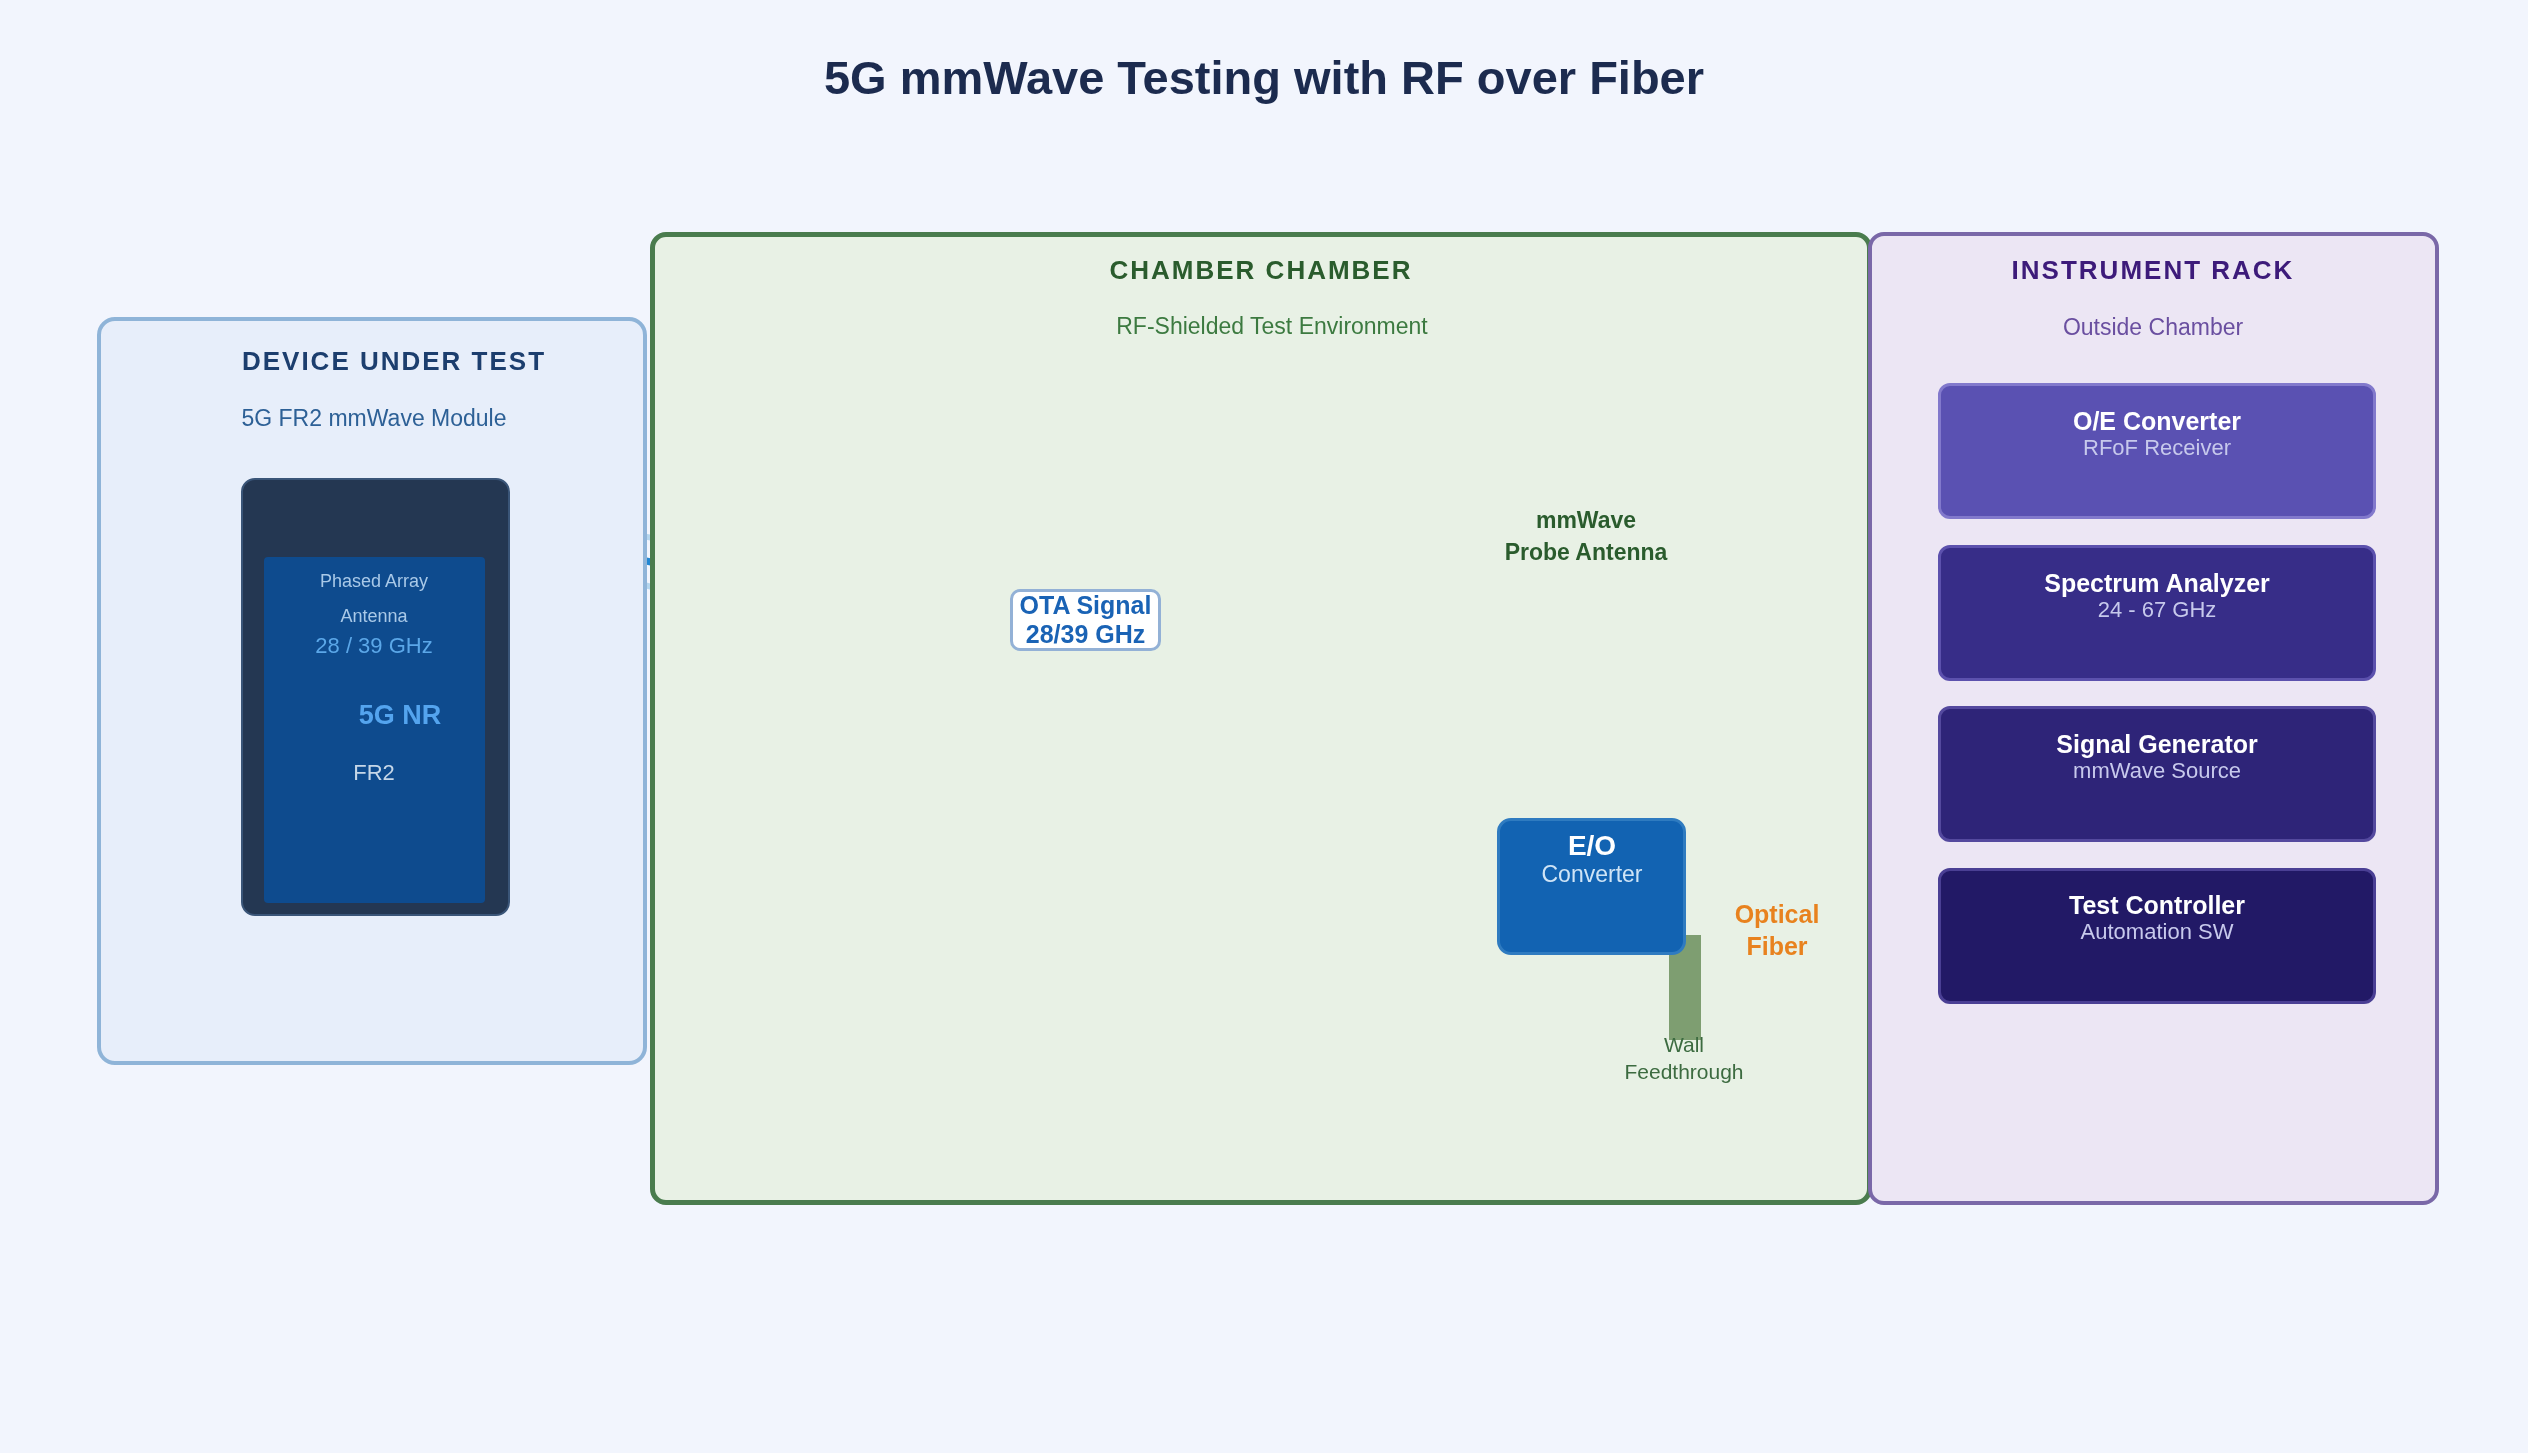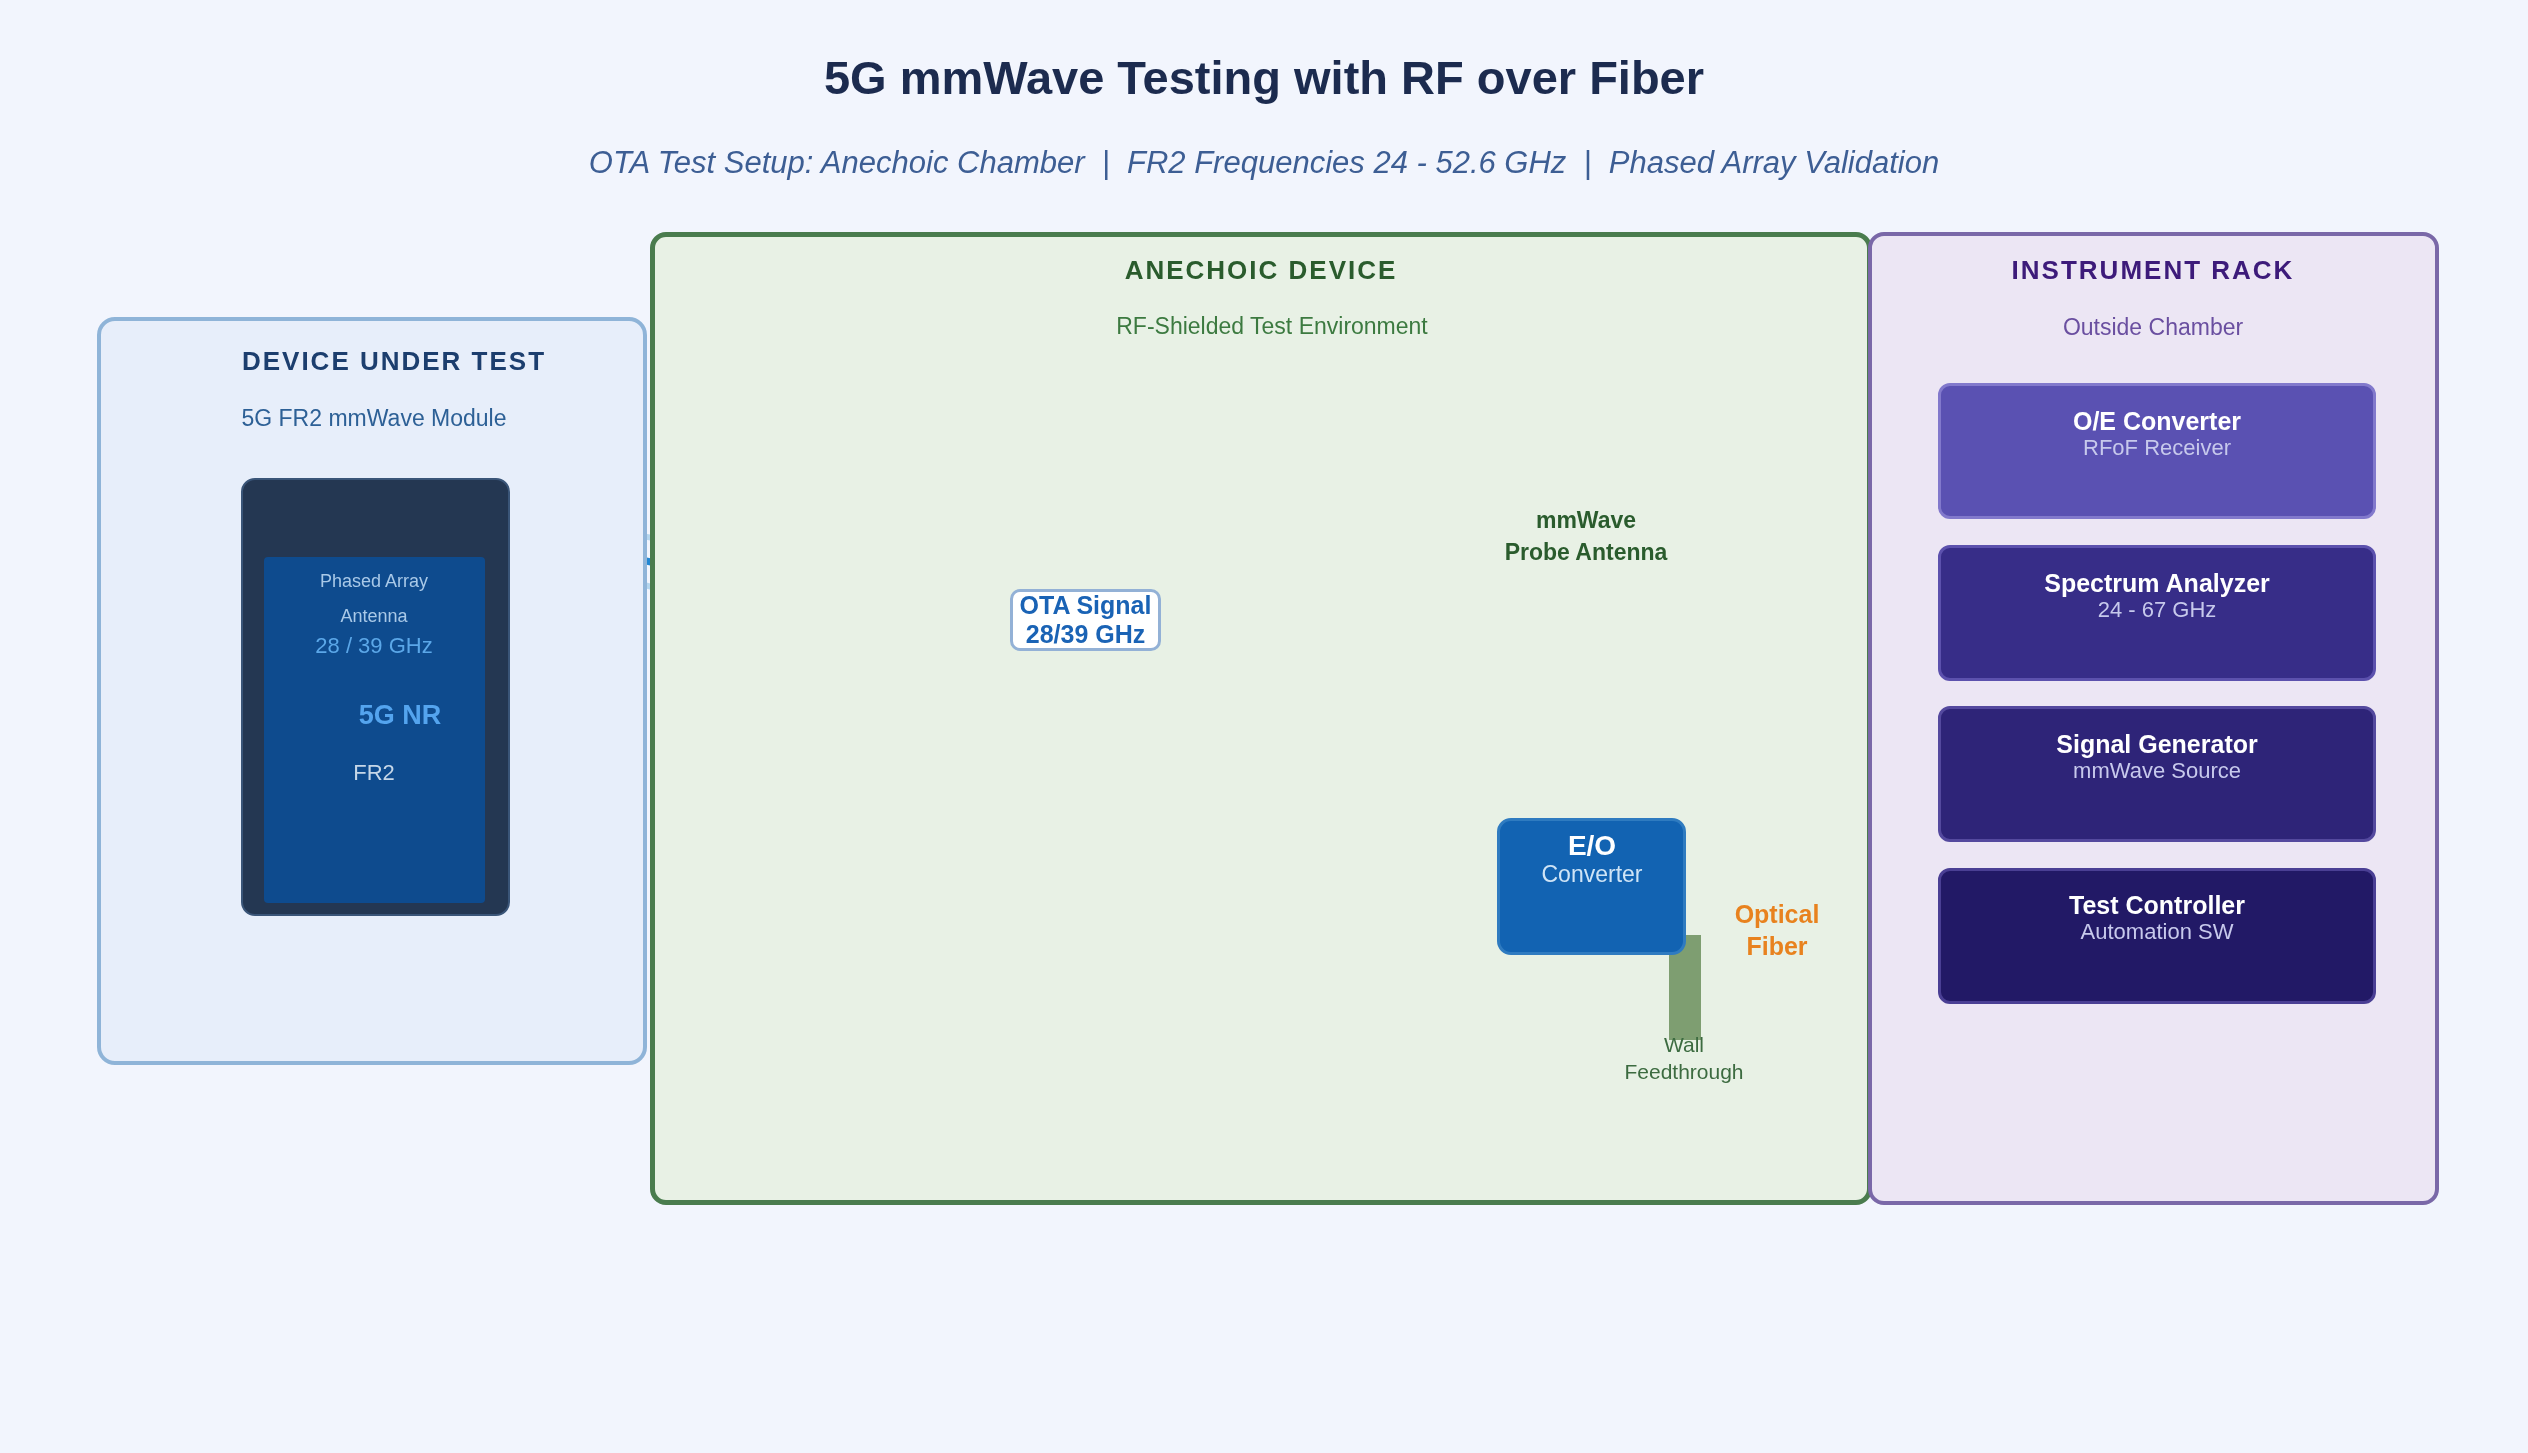--- a/index.html
+++ b/index.html
@@ -138,31 +138,30 @@
     <path d="M1874,1002 Q1740,730 1908,496" stroke="#e8821e" stroke-width="7" fill="none" stroke-linecap="round" marker-end="url(#mO)"></path>
 
     <line x1="2168" y1="514" x2="2168" y2="532" stroke="#8a7fb5" stroke-width="4.5" marker-end="url(#mR)"></line>
     <line x1="2168" y1="676" x2="2168" y2="694" stroke="#8a7fb5" stroke-width="4.5" marker-end="url(#mR)"></line>
     <line x1="2168" y1="838" x2="2168" y2="856" stroke="#8a7fb5" stroke-width="4.5" marker-end="url(#mR)"></line>
   </svg>
 
   
   <div class="layer labels">
     <div class="t h1" style="left:1264px;top:78px;">5G mmWave Testing with RF over Fiber</div>
-    <div class="t h2" style="left:1264px;top:163px;">OTA Test Setup: Anechoic Chamber&nbsp;&nbsp;|&nbsp;&nbsp;FR2 Frequencies 24 - 52.6 GHz&nbsp;&nbsp;|&nbsp;&nbsp;Phased Array Validation</div>
 
     <div class="t sec-hdr dut-hdr" style="left:374px;top:362px;">DEVICE UNDER TEST</div>
     <div class="t sec-sub dut-sub" style="left:374px;top:419px;">5G FR2 mmWave Module</div>
     <div class="t scr" style="left:374px;top:582px;">Phased Array</div>
     <div class="t scr" style="left:374px;top:617px;">Antenna</div>
     <div class="t scr-freq" style="left:374px;top:646px;">28 / 39 GHz</div>
     <div class="t scr-5g" style="left:374px;top:715px;margin-left:26px;">5G NR</div>
     <div class="t scr-fr2" style="left:374px;top:773px;">FR2</div>
 
-    <div class="t sec-hdr cham-hdr" style="left:1261px;top:271px;">ANECHOIC DEVICE</div>
+    <div class="t sec-hdr cham-hdr" style="left:1261px;top:271px;">CHAMBER CHAMBER</div>
     <div class="t sec-sub cham-sub" style="left:1261px;top:327px;margin-left:11px;">RF-Shielded Test Environment</div>
     <div class="t probe-lbl" style="left:1586px;top:521px;">mmWave</div>
     <div class="t probe-lbl" style="left:1586px;top:553px;">Probe Antenna</div>
 
     <div class="ota-box">
       <span class="ota-txt">OTA Signal</span>
       <span class="ota-txt">28/39 GHz</span>
     </div>
 
     <div class="t eo-t" style="left:1592px;top:846px;">E/O</div>

